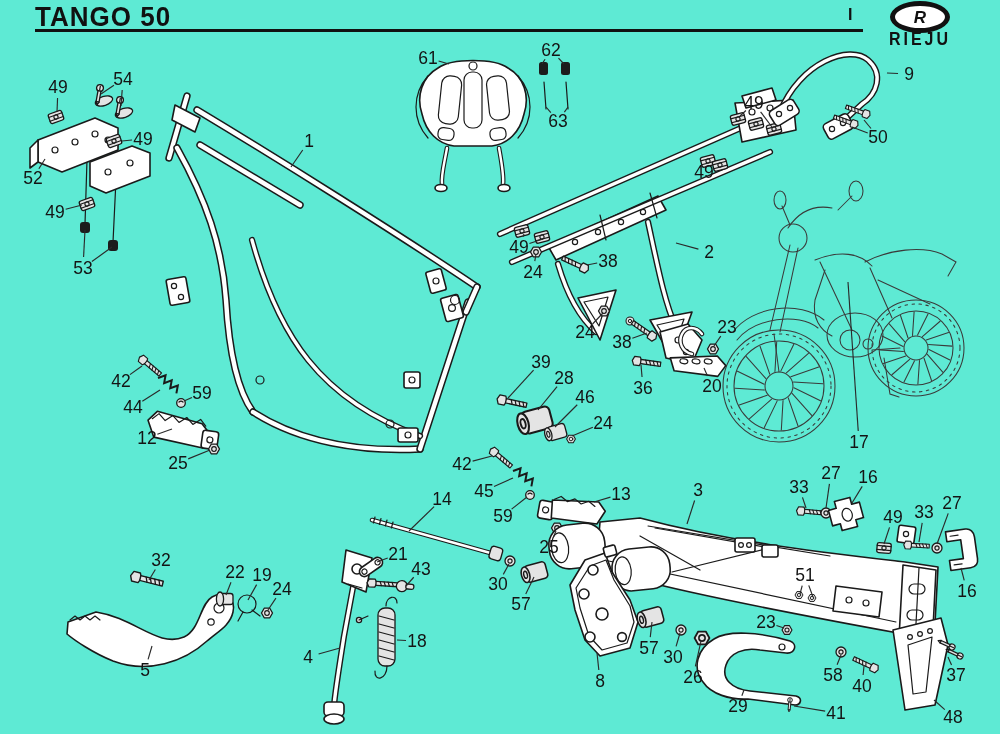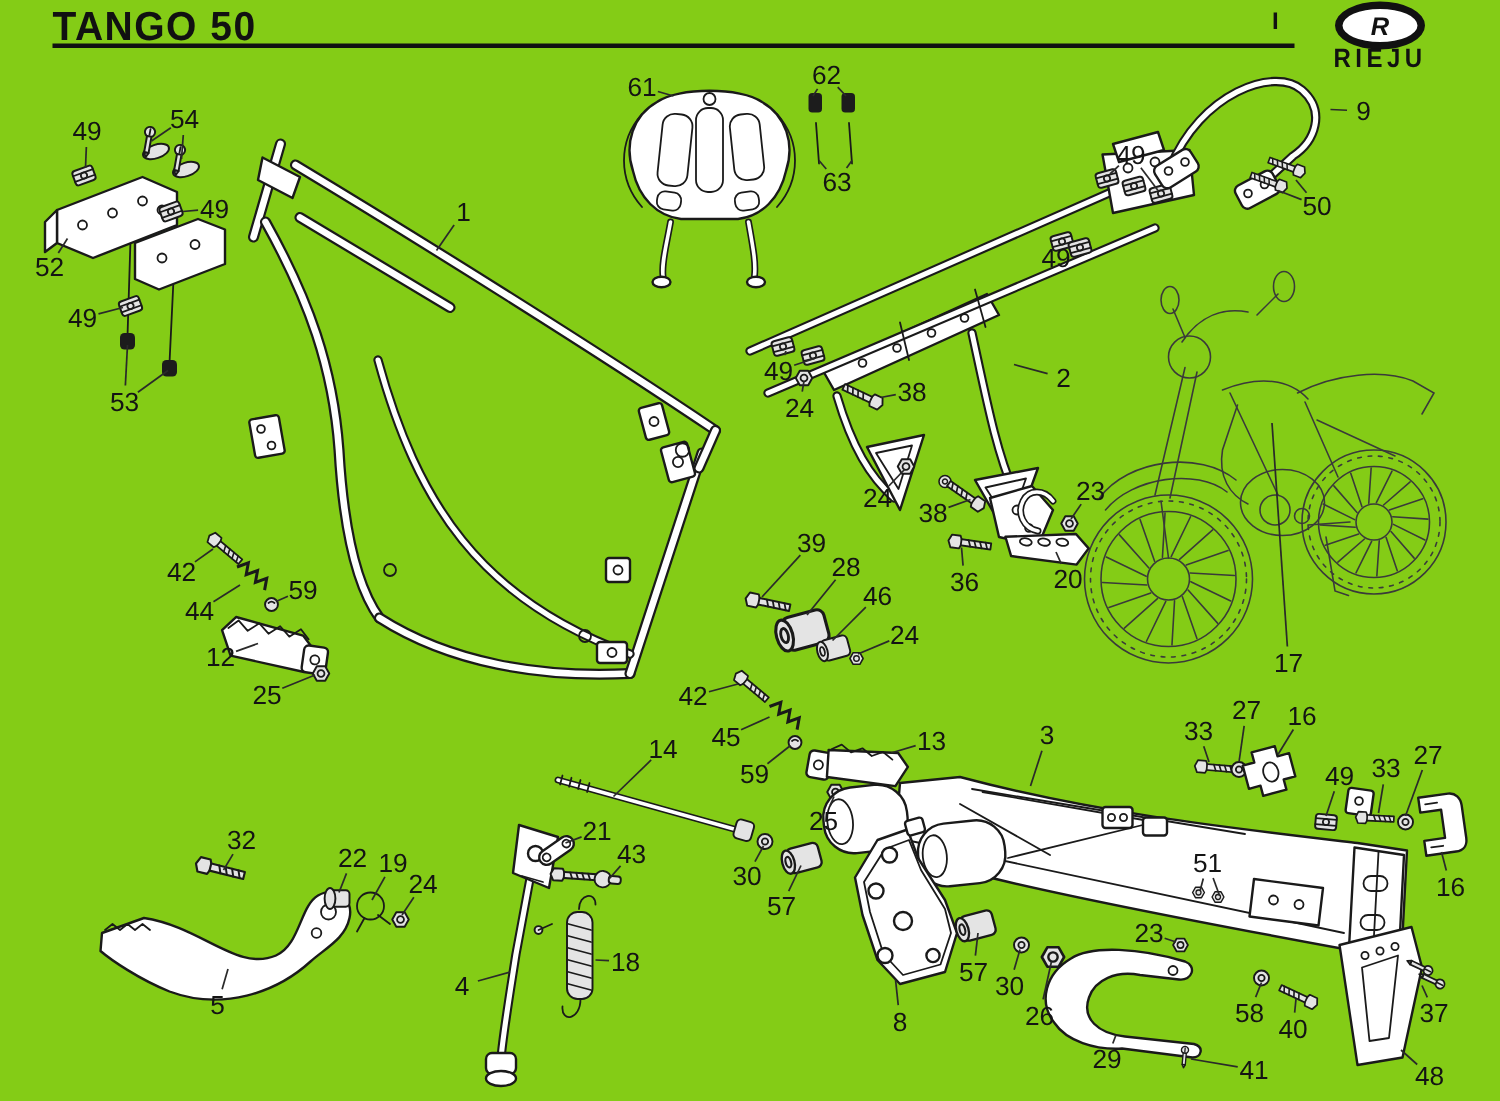--- a/index.html
+++ b/index.html
@@ -1,16 +1,16 @@
 <!DOCTYPE html>
 <html><head>
 <meta charset="utf-8">
 <style>
   html,body{margin:0;padding:0;background:#fff;}
-  #page{position:relative;width:1000px;height:734px;background:#84cc16;overflow:hidden;
+  #page{position:relative;width:1000px;height:734px;background:#5eead4;overflow:hidden;
         font-family:"Liberation Sans",sans-serif;}
   
   #hdr-title{position:absolute;left:35px;top:2px;font-size:26px;font-weight:bold;
              letter-spacing:1px;color:#111;transform:scaleY(1.04);}
   #hdr-rule{position:absolute;left:35px;top:29px;width:828px;height:3px;background:#111;}
   #hdr-marker{position:absolute;left:848px;top:6px;font-size:16px;font-weight:bold;color:#111;}
   #logo{position:absolute;left:874px;top:1px;width:92px;text-align:center;}
   #logo-oval{margin:0 auto;width:50px;height:22px;border:5px solid #111;border-radius:50%;
              display:flex;align-items:center;justify-content:center;background:#fff;}
   #logo-r{font-style:italic;font-weight:bold;font-size:17px;color:#111;line-height:1;}

